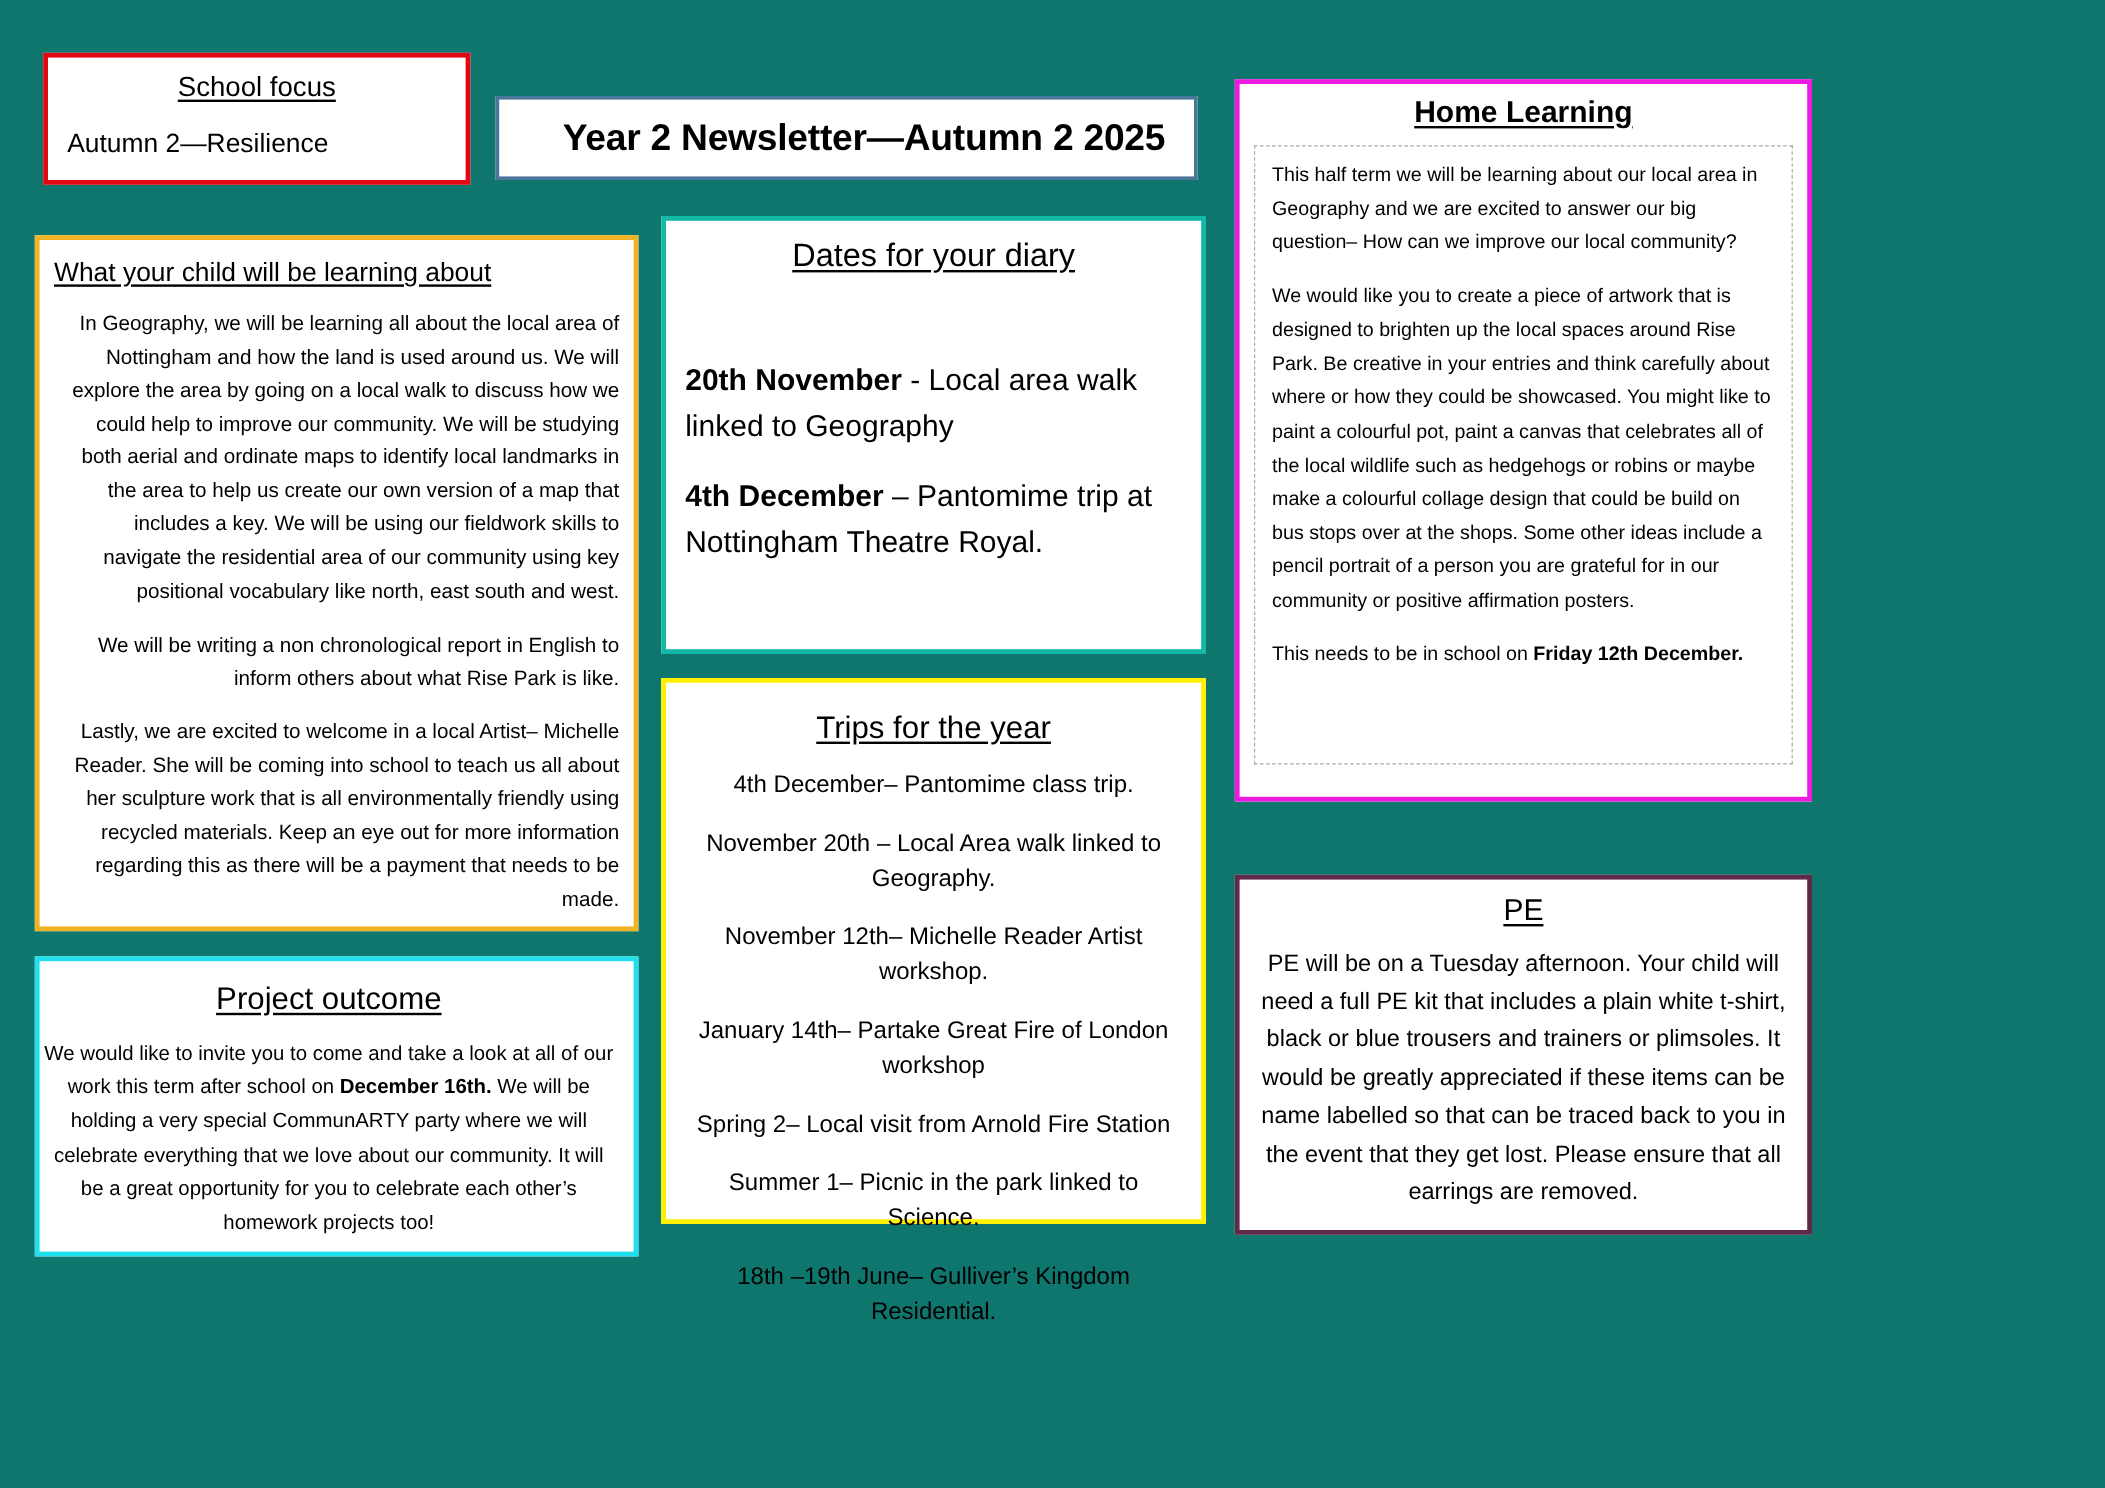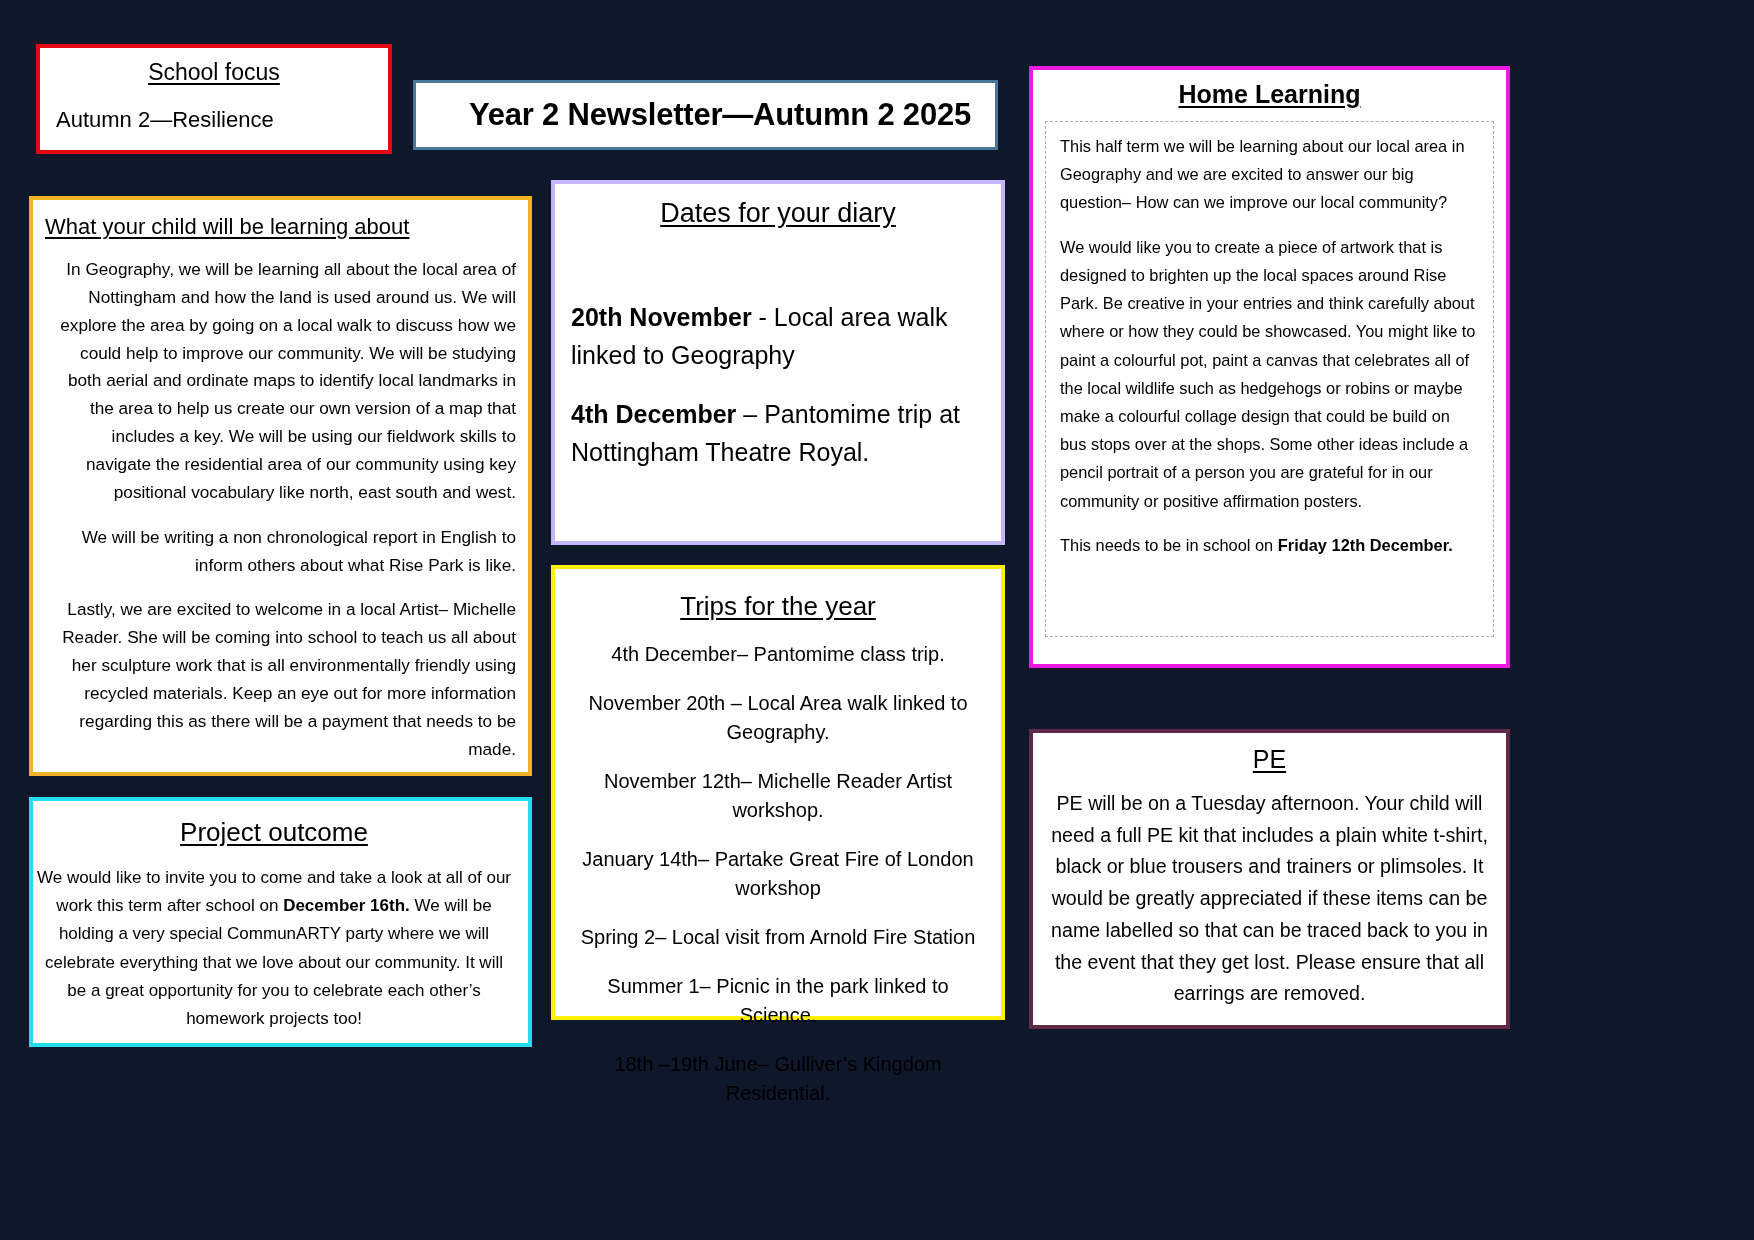--- a/index.html
+++ b/index.html
@@ -12,21 +12,21 @@
     height: 1240px;
     font-family: "Liberation Sans", sans-serif;
     color: #000000;
     position: relative;
     overflow: hidden;
   }
   .page {
     position: relative;
     width: 1754px;
     height: 1240px;
-    background: #0f172a;
+    background: #0f766e;
   }
   .box {
     position: absolute;
     background: #ffffff;
     box-sizing: border-box;
   }
   .hd {
     text-align: center;
     text-decoration: underline;
     text-underline-offset: 3px;
@@ -109,21 +109,21 @@
     line-height: 1.66;
     margin: 0;
     text-align: center;
   }
   
   #dates-box {
     left: 551px;
     top: 180px;
     width: 454px;
     height: 365px;
-    border: 4px solid #c4b5fd;
+    border: 4px solid #14b8a6;
     padding: 14px 16px 0 16px;
   }
   #dates-box .hd {
     font-size: 27px;
     margin: 0 0 70px 0;
     font-weight: normal;
   }
   #dates-box p {
     font-size: 25px;
     line-height: 1.5;

